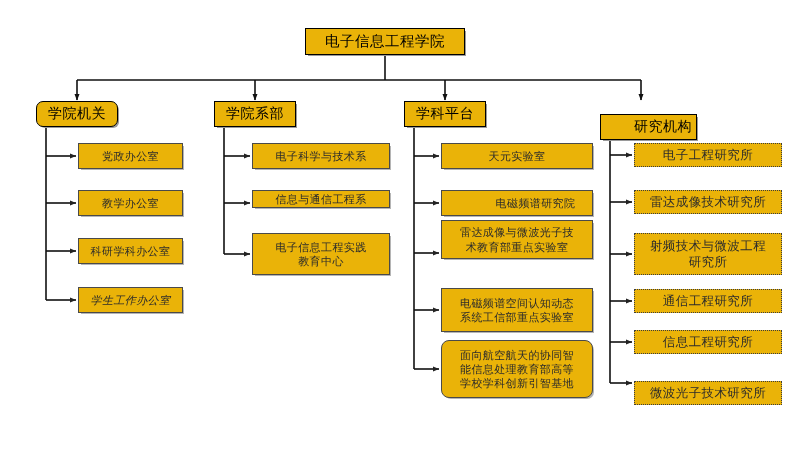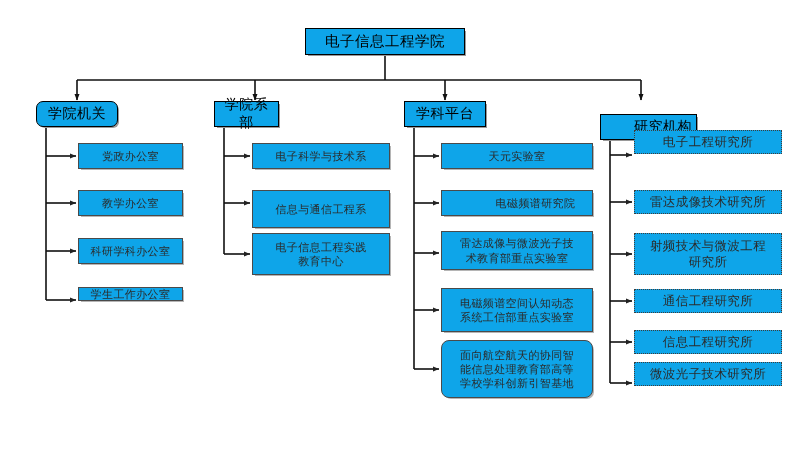--- a/index.html
+++ b/index.html
@@ -29,21 +29,21 @@
     left: 0;
     top: 0;
     width: 800px;
     height: 450px;
     pointer-events: none;
   }
 
   .node {
     position: absolute;
     box-sizing: border-box;
-    background: #0ea5e9;
+    background: #eab308;
     display: flex;
     align-items: center;
     justify-content: center;
     text-align: center;
     color: #000000;
     line-height: 1.28;
     white-space: pre-line;
     z-index: 3;
   }
 
@@ -133,39 +133,39 @@
 
   <div class="node lvl-root" id="node-root" style="left: 305px; top: 28px; width: 160px; height: 27px;">
     <span class="node-label">电子信息工程学院</span>
   </div>
 
   <div id="nodes-layer">
       <div class="node lvl-two" style="left: 36px; top: 101px; width: 82px; height: 26px; border-radius: 7px;"><span class="node-label">学院机关</span></div>
       <div class="node leaf-solid" style="left: 78px; top: 143px; width: 105px; height: 26px;"><span class="node-label">党政办公室</span></div>
       <div class="node leaf-solid" style="left: 78px; top: 190px; width: 105px; height: 26px;"><span class="node-label">教学办公室</span></div>
       <div class="node leaf-solid" style="left: 78px; top: 238px; width: 105px; height: 26px;"><span class="node-label">科研学科办公室</span></div>
-      <div class="node leaf-solid" style="left: 78px; top: 287px; width: 105px; height: 14px;"><span class="node-label">学生工作办公室</span></div>
-      <div class="node lvl-two" style="left: 214px; top: 101px; width: 65px; height: 26px;"><span class="node-label">学院系部</span></div>
+      <div class="node leaf-solid" style="left: 78px; top: 287px; width: 105px; height: 26px; font-style: italic;"><span class="node-label">学生工作办公室</span></div>
+      <div class="node lvl-two" style="left: 214px; top: 101px; width: 82px; height: 26px;"><span class="node-label">学院系部</span></div>
       <div class="node leaf-solid" style="left: 252px; top: 143px; width: 138px; height: 26px;"><span class="node-label">电子科学与技术系</span></div>
-      <div class="node leaf-solid" style="left: 252px; top: 190px; width: 138px; height: 38px;"><span class="node-label">信息与通信工程系</span></div>
+      <div class="node leaf-solid" style="left: 252px; top: 190px; width: 138px; height: 18px;"><span class="node-label">信息与通信工程系</span></div>
       <div class="node leaf-solid" style="left: 252px; top: 233px; width: 138px; height: 42px;"><span class="node-label">电子信息工程实践
 教育中心</span></div>
       <div class="node lvl-two" style="left: 404px; top: 101px; width: 82px; height: 26px;"><span class="node-label">学科平台</span></div>
       <div class="node leaf-solid" style="left: 441px; top: 143px; width: 152px; height: 26px;"><span class="node-label">天元实验室</span></div>
       <div class="node leaf-solid" style="left: 441px; top: 190px; width: 152px; height: 26px; padding-left: 37px;"><span class="node-label">电磁频谱研究院</span></div>
-      <div class="node leaf-solid" style="left: 441px; top: 231px; width: 152px; height: 39px;"><span class="node-label">雷达成像与微波光子技
+      <div class="node leaf-solid" style="left: 441px; top: 220px; width: 152px; height: 39px;"><span class="node-label">雷达成像与微波光子技
 术教育部重点实验室</span></div>
       <div class="node leaf-solid" style="left: 441px; top: 288px; width: 152px; height: 44px;"><span class="node-label">电磁频谱空间认知动态
 系统工信部重点实验室</span></div>
       <div class="node leaf-solid" style="left: 441px; top: 340px; width: 152px; height: 58px; border-radius: 8px;"><span class="node-label">面向航空航天的协同智
 能信息处理教育部高等
 学校学科创新引智基地</span></div>
       <div class="node lvl-two" style="left: 600px; top: 114px; width: 97px; height: 26px; padding-left: 29px;"><span class="node-label">研究机构</span></div>
-      <div class="node leaf-dotted" style="left: 634px; top: 130px; width: 148px; height: 24px;"><span class="node-label">电子工程研究所</span></div>
+      <div class="node leaf-dotted" style="left: 634px; top: 143px; width: 148px; height: 24px;"><span class="node-label">电子工程研究所</span></div>
       <div class="node leaf-dotted" style="left: 634px; top: 190px; width: 148px; height: 24px;"><span class="node-label">雷达成像技术研究所</span></div>
       <div class="node leaf-dotted" style="left: 634px; top: 233px; width: 148px; height: 42px;"><span class="node-label">射频技术与微波工程
 研究所</span></div>
       <div class="node leaf-dotted" style="left: 634px; top: 289px; width: 148px; height: 24px;"><span class="node-label">通信工程研究所</span></div>
       <div class="node leaf-dotted" style="left: 634px; top: 330px; width: 148px; height: 24px;"><span class="node-label">信息工程研究所</span></div>
-      <div class="node leaf-dotted" style="left: 634px; top: 362px; width: 148px; height: 24px;"><span class="node-label">微波光子技术研究所</span></div>
+      <div class="node leaf-dotted" style="left: 634px; top: 381px; width: 148px; height: 24px;"><span class="node-label">微波光子技术研究所</span></div>
     </div>
 
 </div>
 
 </body></html>

